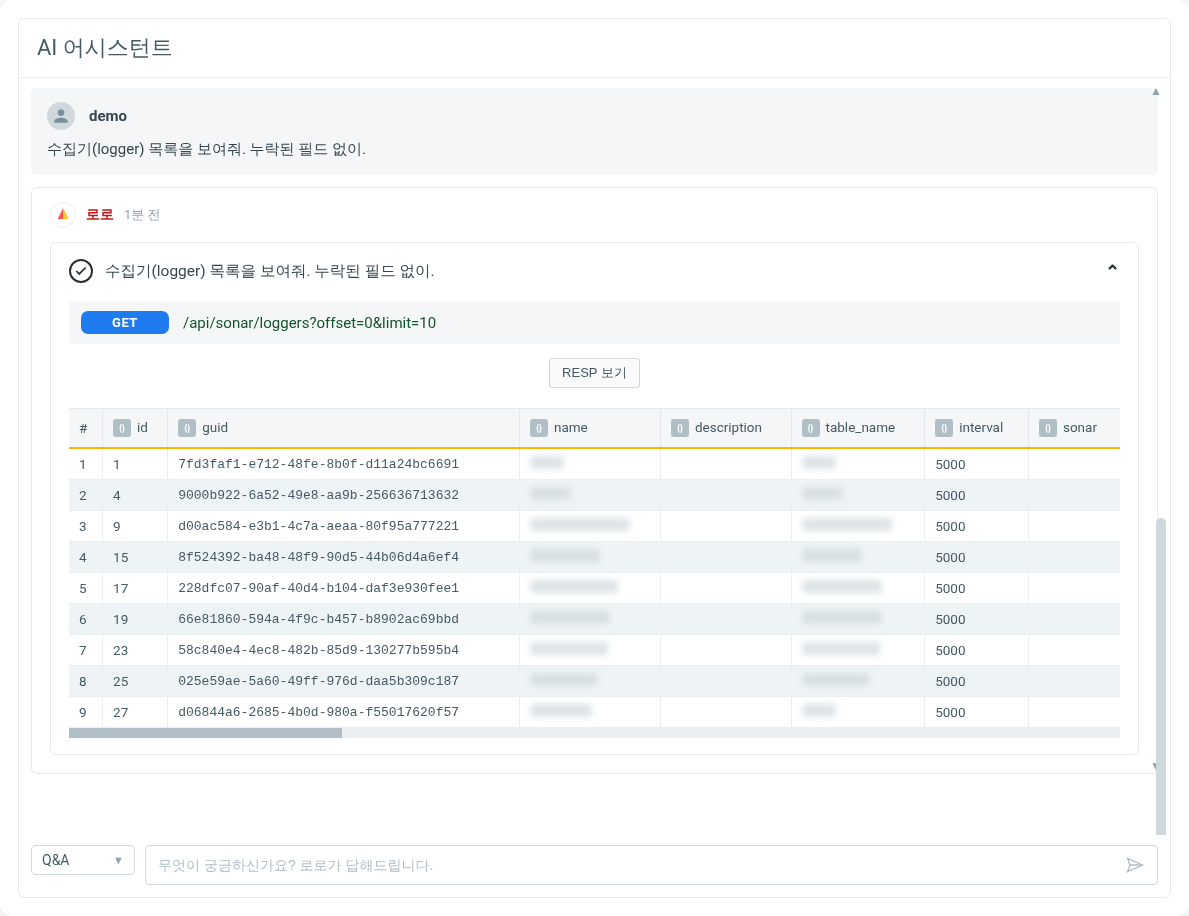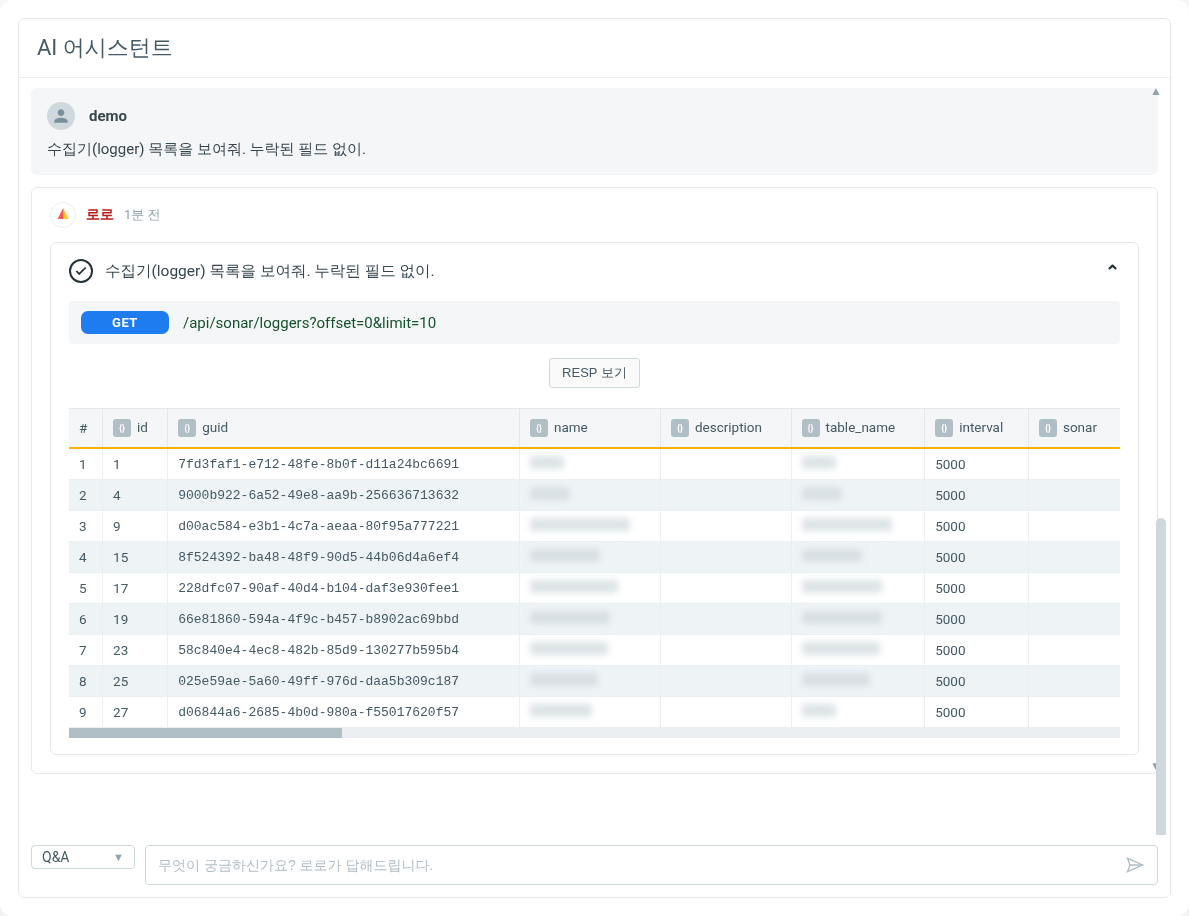--- a/index.html
+++ b/index.html
@@ -239,21 +239,21 @@
   border-top: 0;
 }
 .mode-select {
   border: 1px solid #cfd8dc;
   border-radius: 4px;
   padding: 0 10px;
   display: flex;
   align-items: center;
   gap: 24px;
   color: #455a64;
-  height: 24px;
+  height: 30px;
   cursor: pointer;
   min-width: 104px;
   justify-content: space-between;
 }
 .mode-select .caret { color: #90a4ae; font-size: 11px; }
 .chat-input {
   flex: 1;
   border: 1px solid #cfd8dc;
   border-radius: 4px;
   display: flex;

